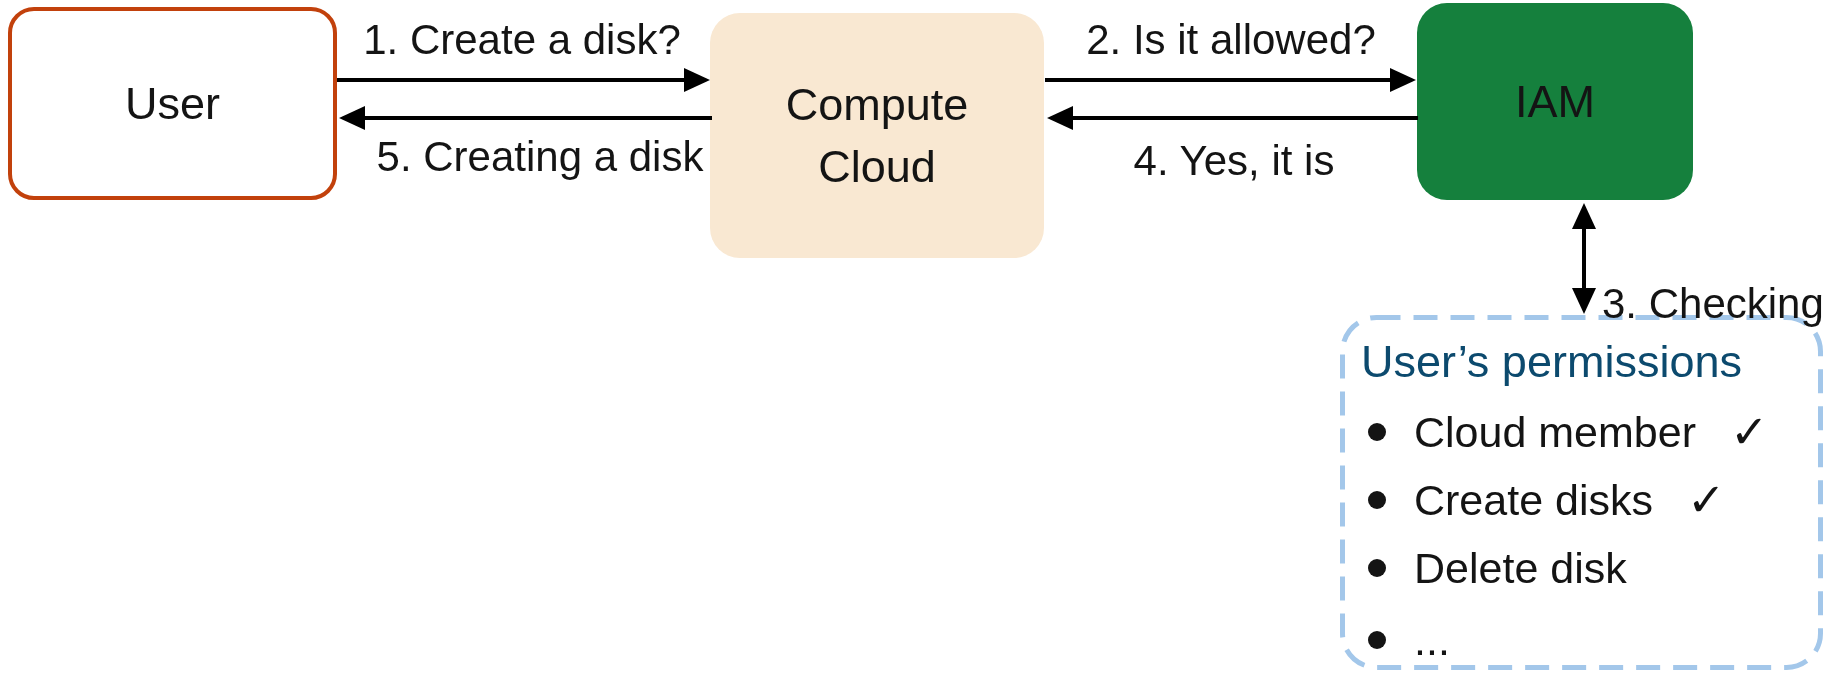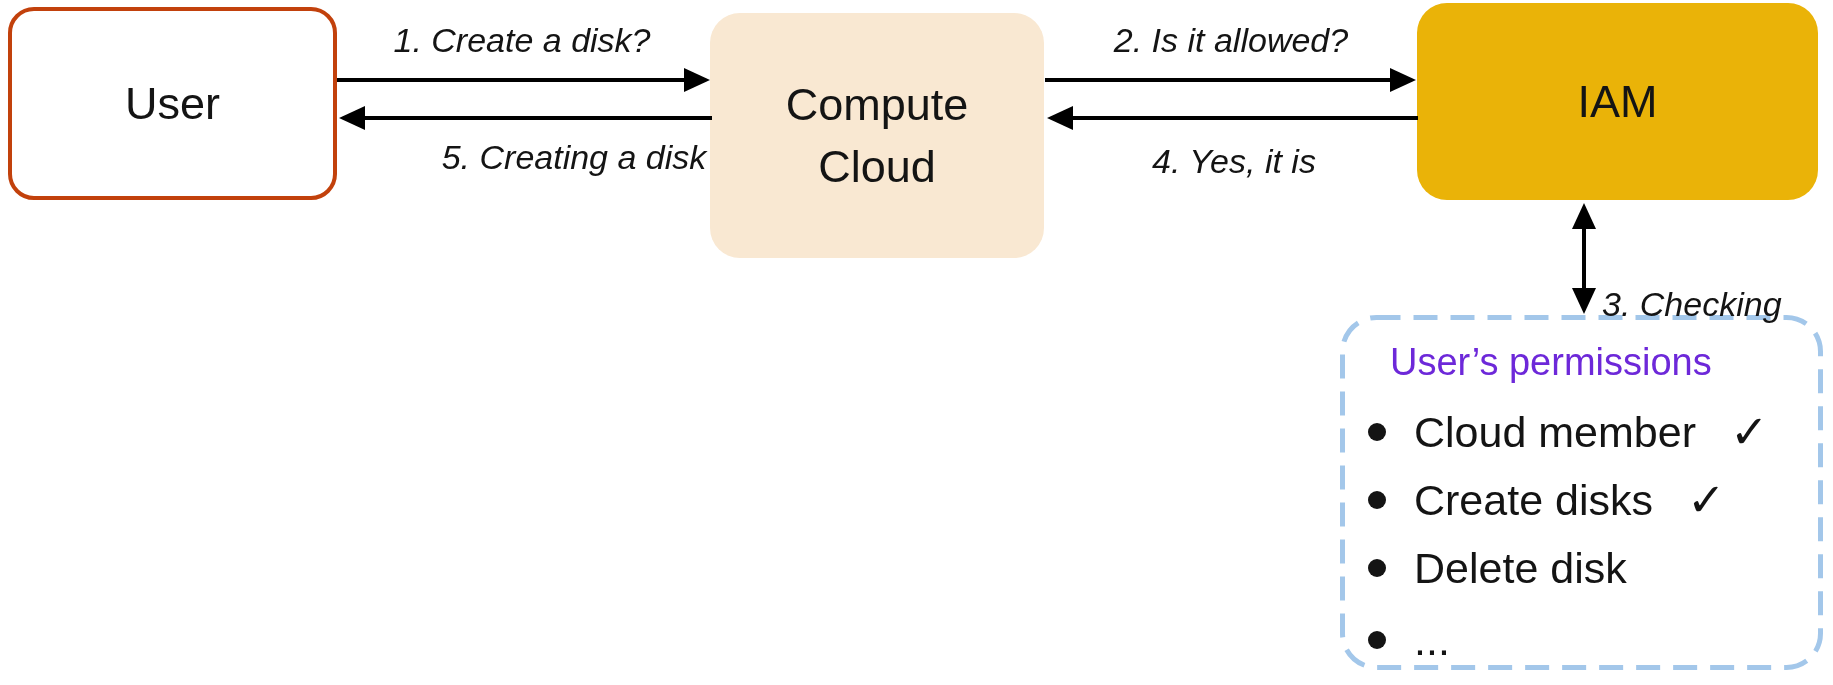--- a/index.html
+++ b/index.html
@@ -39,56 +39,55 @@
   }
   .node-compute {
     left: 710px; top: 13px;
     width: 334px; height: 245px;
     background: #f9e8d2;
     border-radius: 30px;
   }
   .node-compute .node-label { width: 240px; }
   .node-iam {
     left: 1417px; top: 3px;
-    width: 401px; height: 197px;
-    background: #eab308;
+    width: 276px; height: 197px;
+    background: #15803d;
     border-radius: 30px;
   }
   
   .overlay {
     position: absolute;
     left: 0; top: 0;
     width: 1833px; height: 685px;
     pointer-events: none;
   }
   .arrow-line { stroke: #000000; stroke-width: 4; }
   .arrow-head { fill: #000000; }
   
   .edge-label {
     position: absolute;
-    font-size: 34px;
+    font-size: 42px;
     line-height: 50px;
     white-space: nowrap;
     color: #141414;
-    font-style: italic;
   }
   .centered { transform: translateX(-50%); }
   .lbl-step1 { left: 522px;  top: 15px; }
   .lbl-step2 { left: 1231px; top: 15px; }
-  .lbl-step5 { left: 540px;  top: 132px; margin-left: 34px; }
+  .lbl-step5 { left: 540px;  top: 132px; }
   .lbl-step4 { left: 1234px; top: 136px; }
   .lbl-step3 { left: 1602px; top: 231px; margin-top: 48px; }
   
   .perm-title {
     position: absolute;
-    left: 1390px; top: 335px;
-    font-size: 38px;
+    left: 1361px; top: 335px;
+    font-size: 45px;
     line-height: 54px;
     white-space: nowrap;
-    color: #6d28d9;
+    color: #0c4a6e;
   }
   .perm-item {
     position: absolute;
     left: 1368px;
     display: flex;
     align-items: center;
     gap: 28px;
     height: 52px;
     white-space: nowrap;
   }

